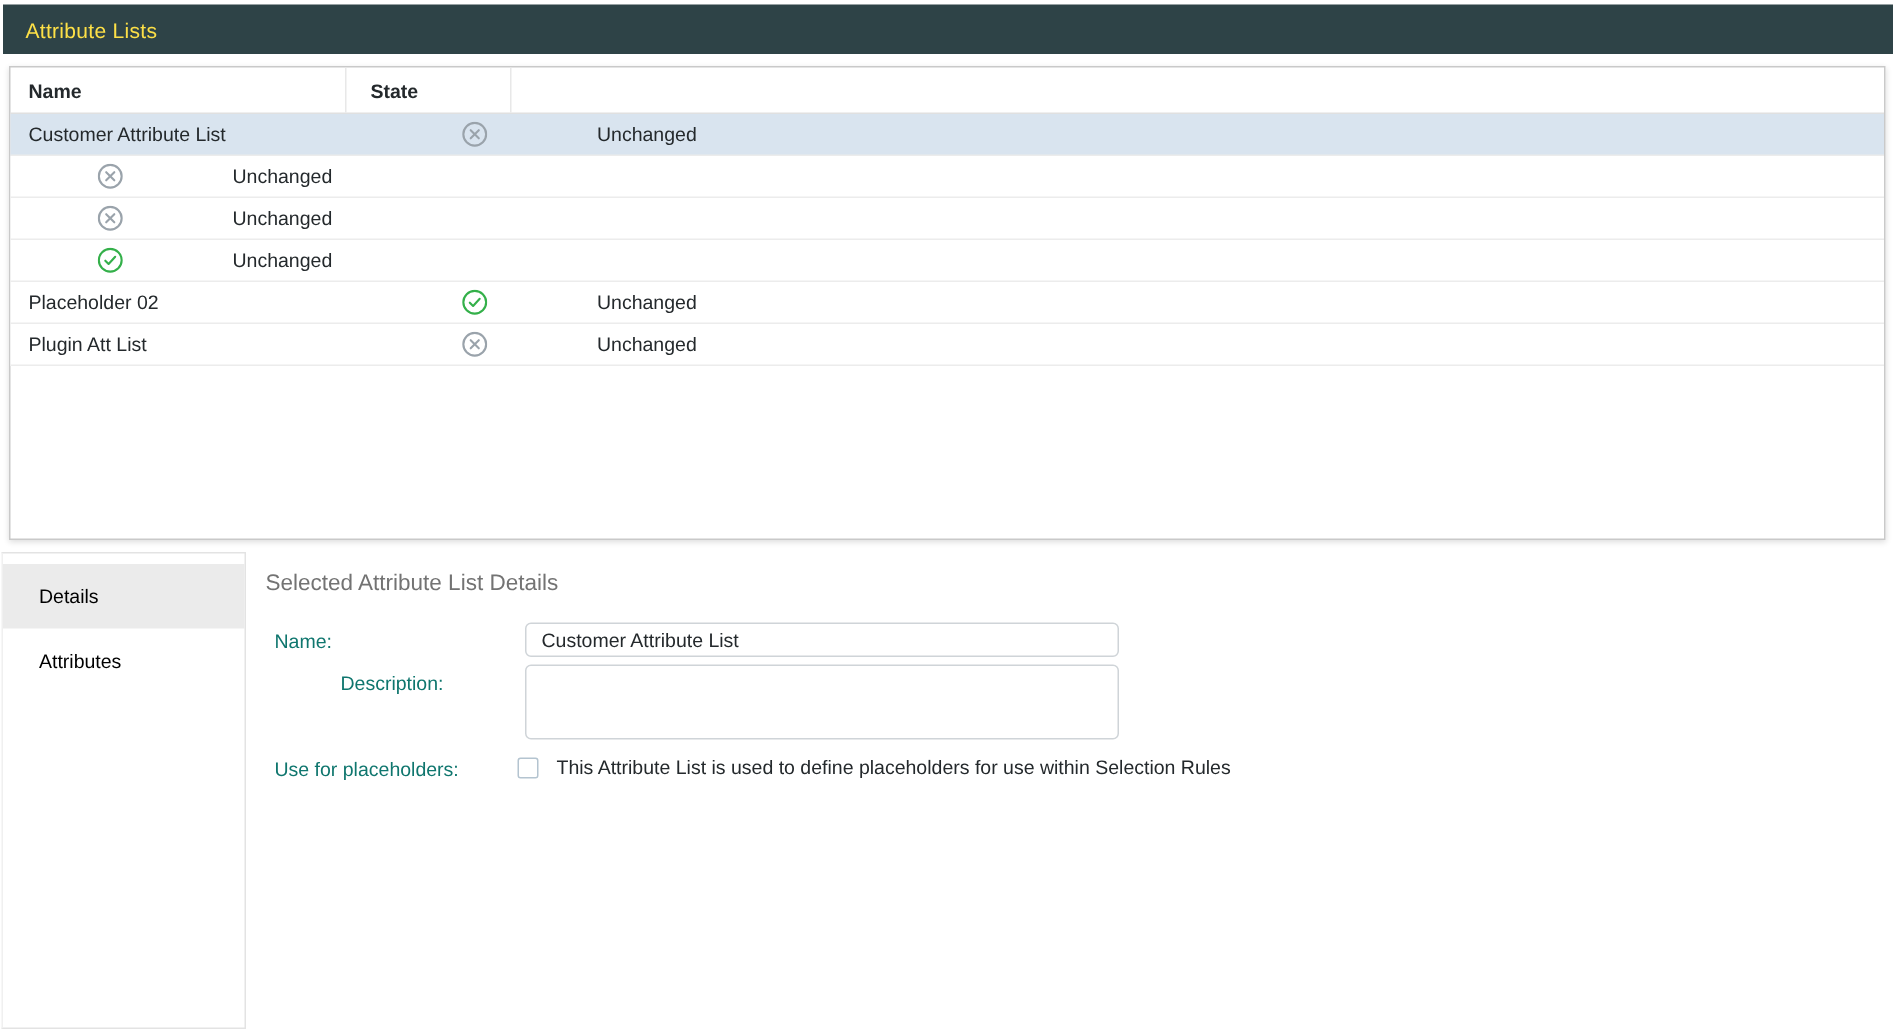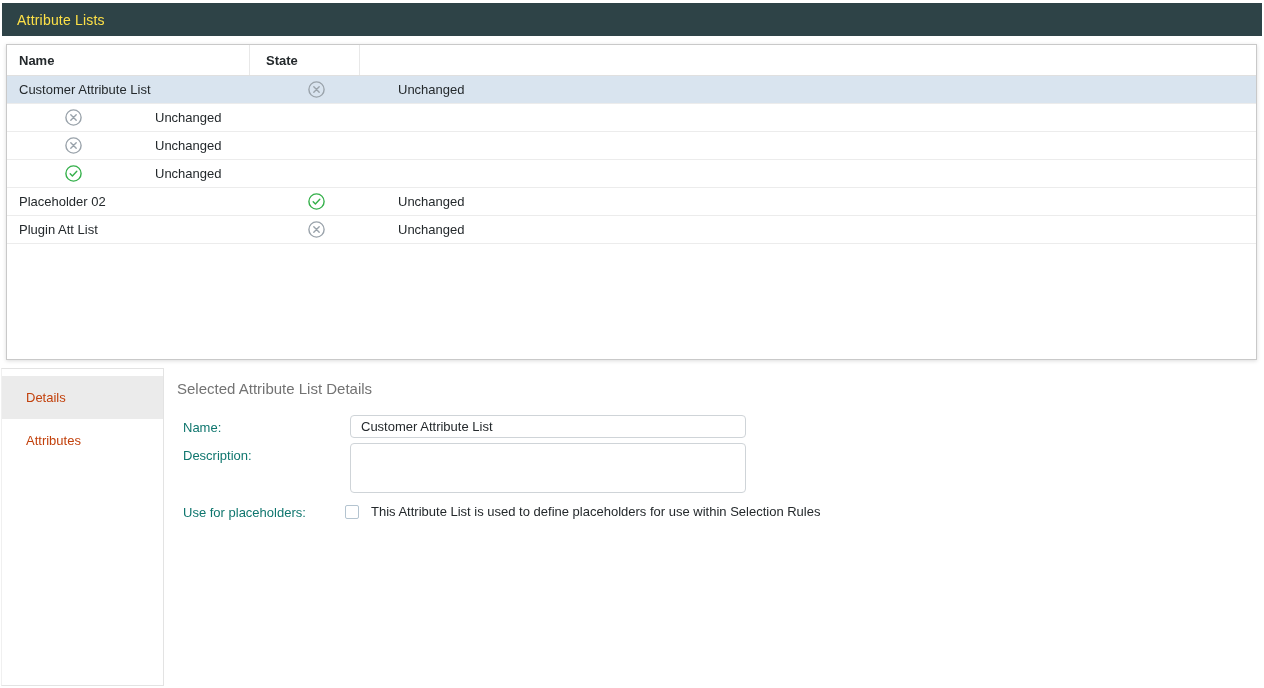--- a/index.html
+++ b/index.html
@@ -12,21 +12,21 @@
               padding-left:15px; font-size:14px; letter-spacing:.2px; }
 
   
   .table-card { position:absolute; left:6px; top:44px; width:1251px; height:316px;
                 background:#fff; border:1px solid #c9c9c9;
                 box-shadow:0 1px 4px rgba(0,0,0,.14); }
   .thead { display:flex; height:31px; border-bottom:1px solid #e0e0e0;
            font-weight:bold; font-size:13px; color:#24292c; }
   .th { display:flex; align-items:center; height:100%; padding-left:16px;
         border-right:1px solid #e8e8e8; }
-  .th.name { width:243px; padding-left:12px; }
+  .th.name { width:224px; padding-left:12px; }
   .th.placeholder { width:132px; }
   .th.state { width:110px; }
   .th.filler { flex:1; border-right:none; }
 
   .trow { display:flex; height:28px; align-items:center;
           border-bottom:1px solid #ececec; font-size:13px; color:#24292c;
           background:#fff; }
   .trow.selected { background:#d9e4ef; }
   .td { padding-left:16px; }
   .td.name { width:243px; padding-left:12px; }
@@ -35,29 +35,29 @@
   .td.filler { flex:1; }
   .icon-wrap { display:flex; align-items:center; justify-content:center; width:17px; height:17px; }
 
   
   .bottom-panel { position:absolute; left:0; top:368px; width:1264px; height:320px; }
   .sidebar { position:absolute; left:1px; top:0; width:163px; height:318px;
              background:#fff; border-top:1px solid #e3e3e3;
              border-right:1px solid #e3e3e3; border-bottom:1px solid #e3e3e3;
              border-left:1px solid #f0f0f0; padding-top:7px; }
   .side-tab { height:43px; display:flex; align-items:center; padding-left:24px;
-              font-size:13px; color:#c2410c; cursor:default; }
+              font-size:13px; color:#000000; cursor:default; }
   .side-tab.active { background:#ebebeb; }
 
   .panel-content { position:absolute; left:164px; top:0; right:0; height:100%; }
   .panel-heading { position:absolute; left:13px; top:12px; font-size:15px;
                    color:#737373; }
   .field-label { position:absolute; left:19px; font-size:13px; color:#0f766e; }
   .lbl-name { top:52px; }
-  .lbl-desc { top:80px; }
+  .lbl-desc { top:80px;margin-left:44px; }
   .lbl-ph   { top:137px; }
   .name-input { position:absolute; left:186px; top:47px; width:396px; height:23px;
                 border:1px solid #cfd4d8; border-radius:4px; padding:0 10px;
                 font-size:13px; color:#24292c; font-family:inherit; background:#fff; }
   .desc-input { position:absolute; left:186px; top:75px; width:396px; height:50px;
                 border:1px solid #cfd4d8; border-radius:4px; padding:6px 10px;
                 font-size:13px; color:#24292c; font-family:inherit; resize:none;
                 background:#fff; }
   .checkbox-row { position:absolute; left:181px; top:136px; display:flex;
                   align-items:center; font-size:13px; color:#24292c; }

